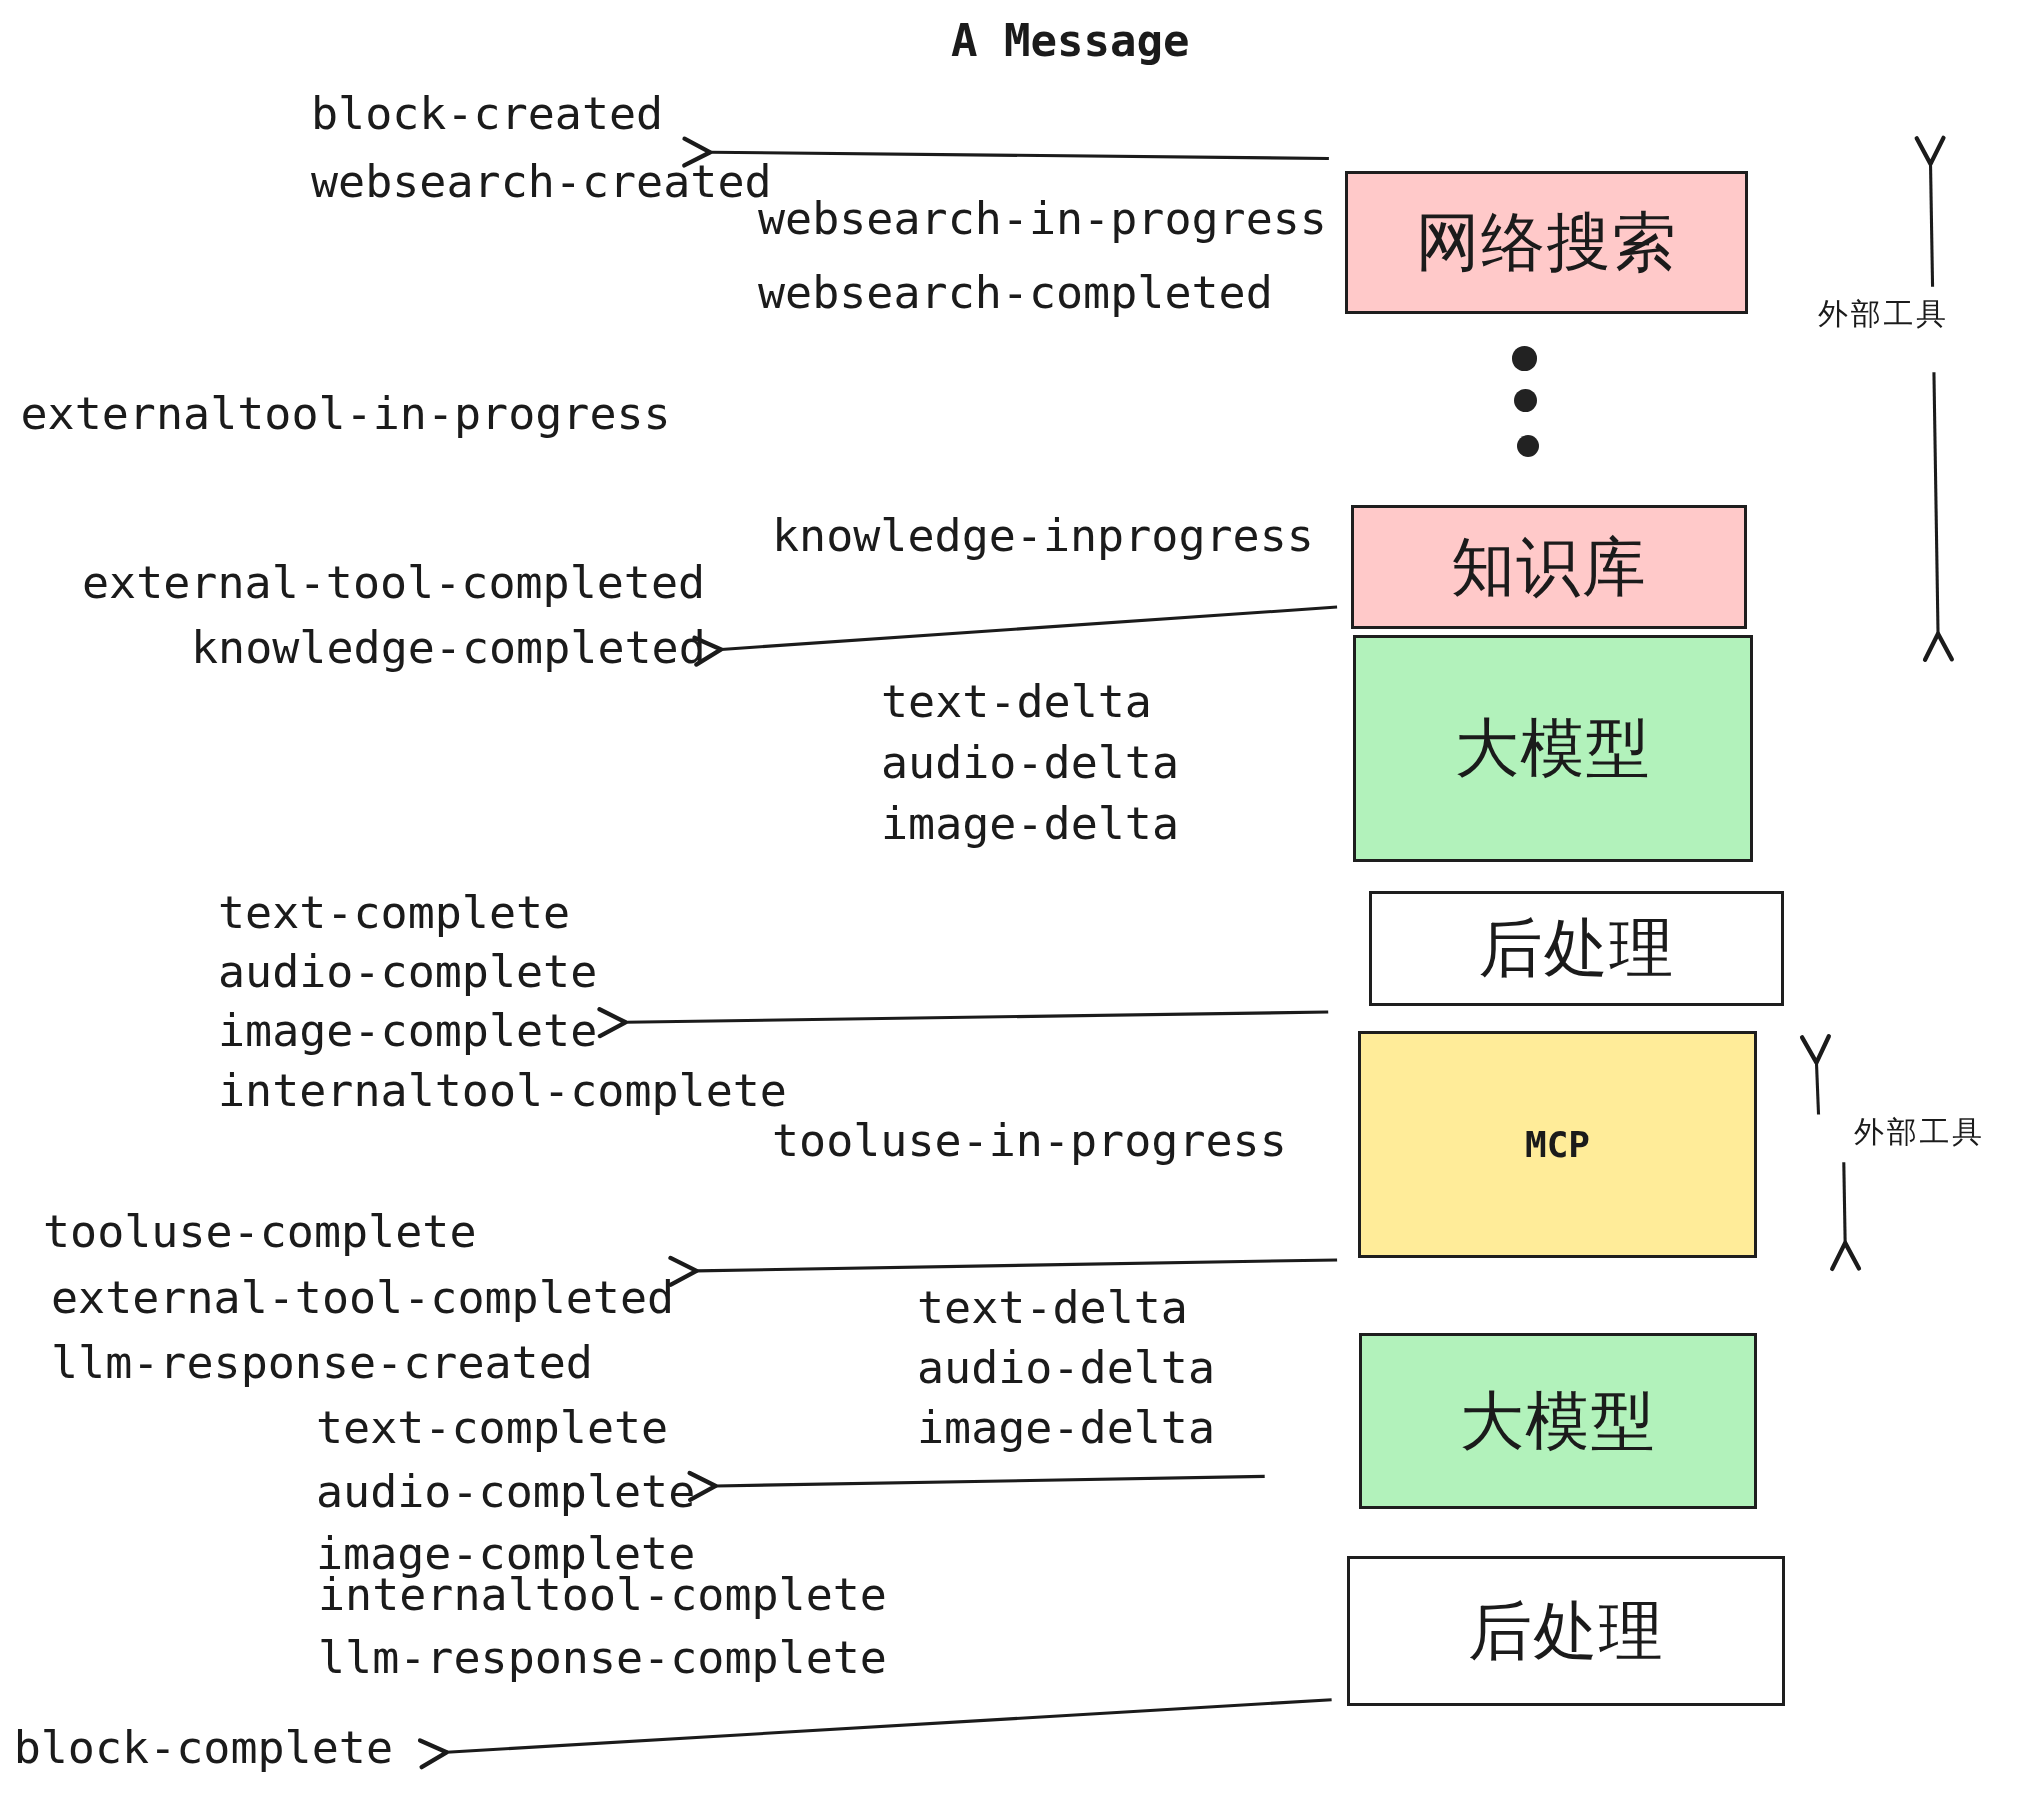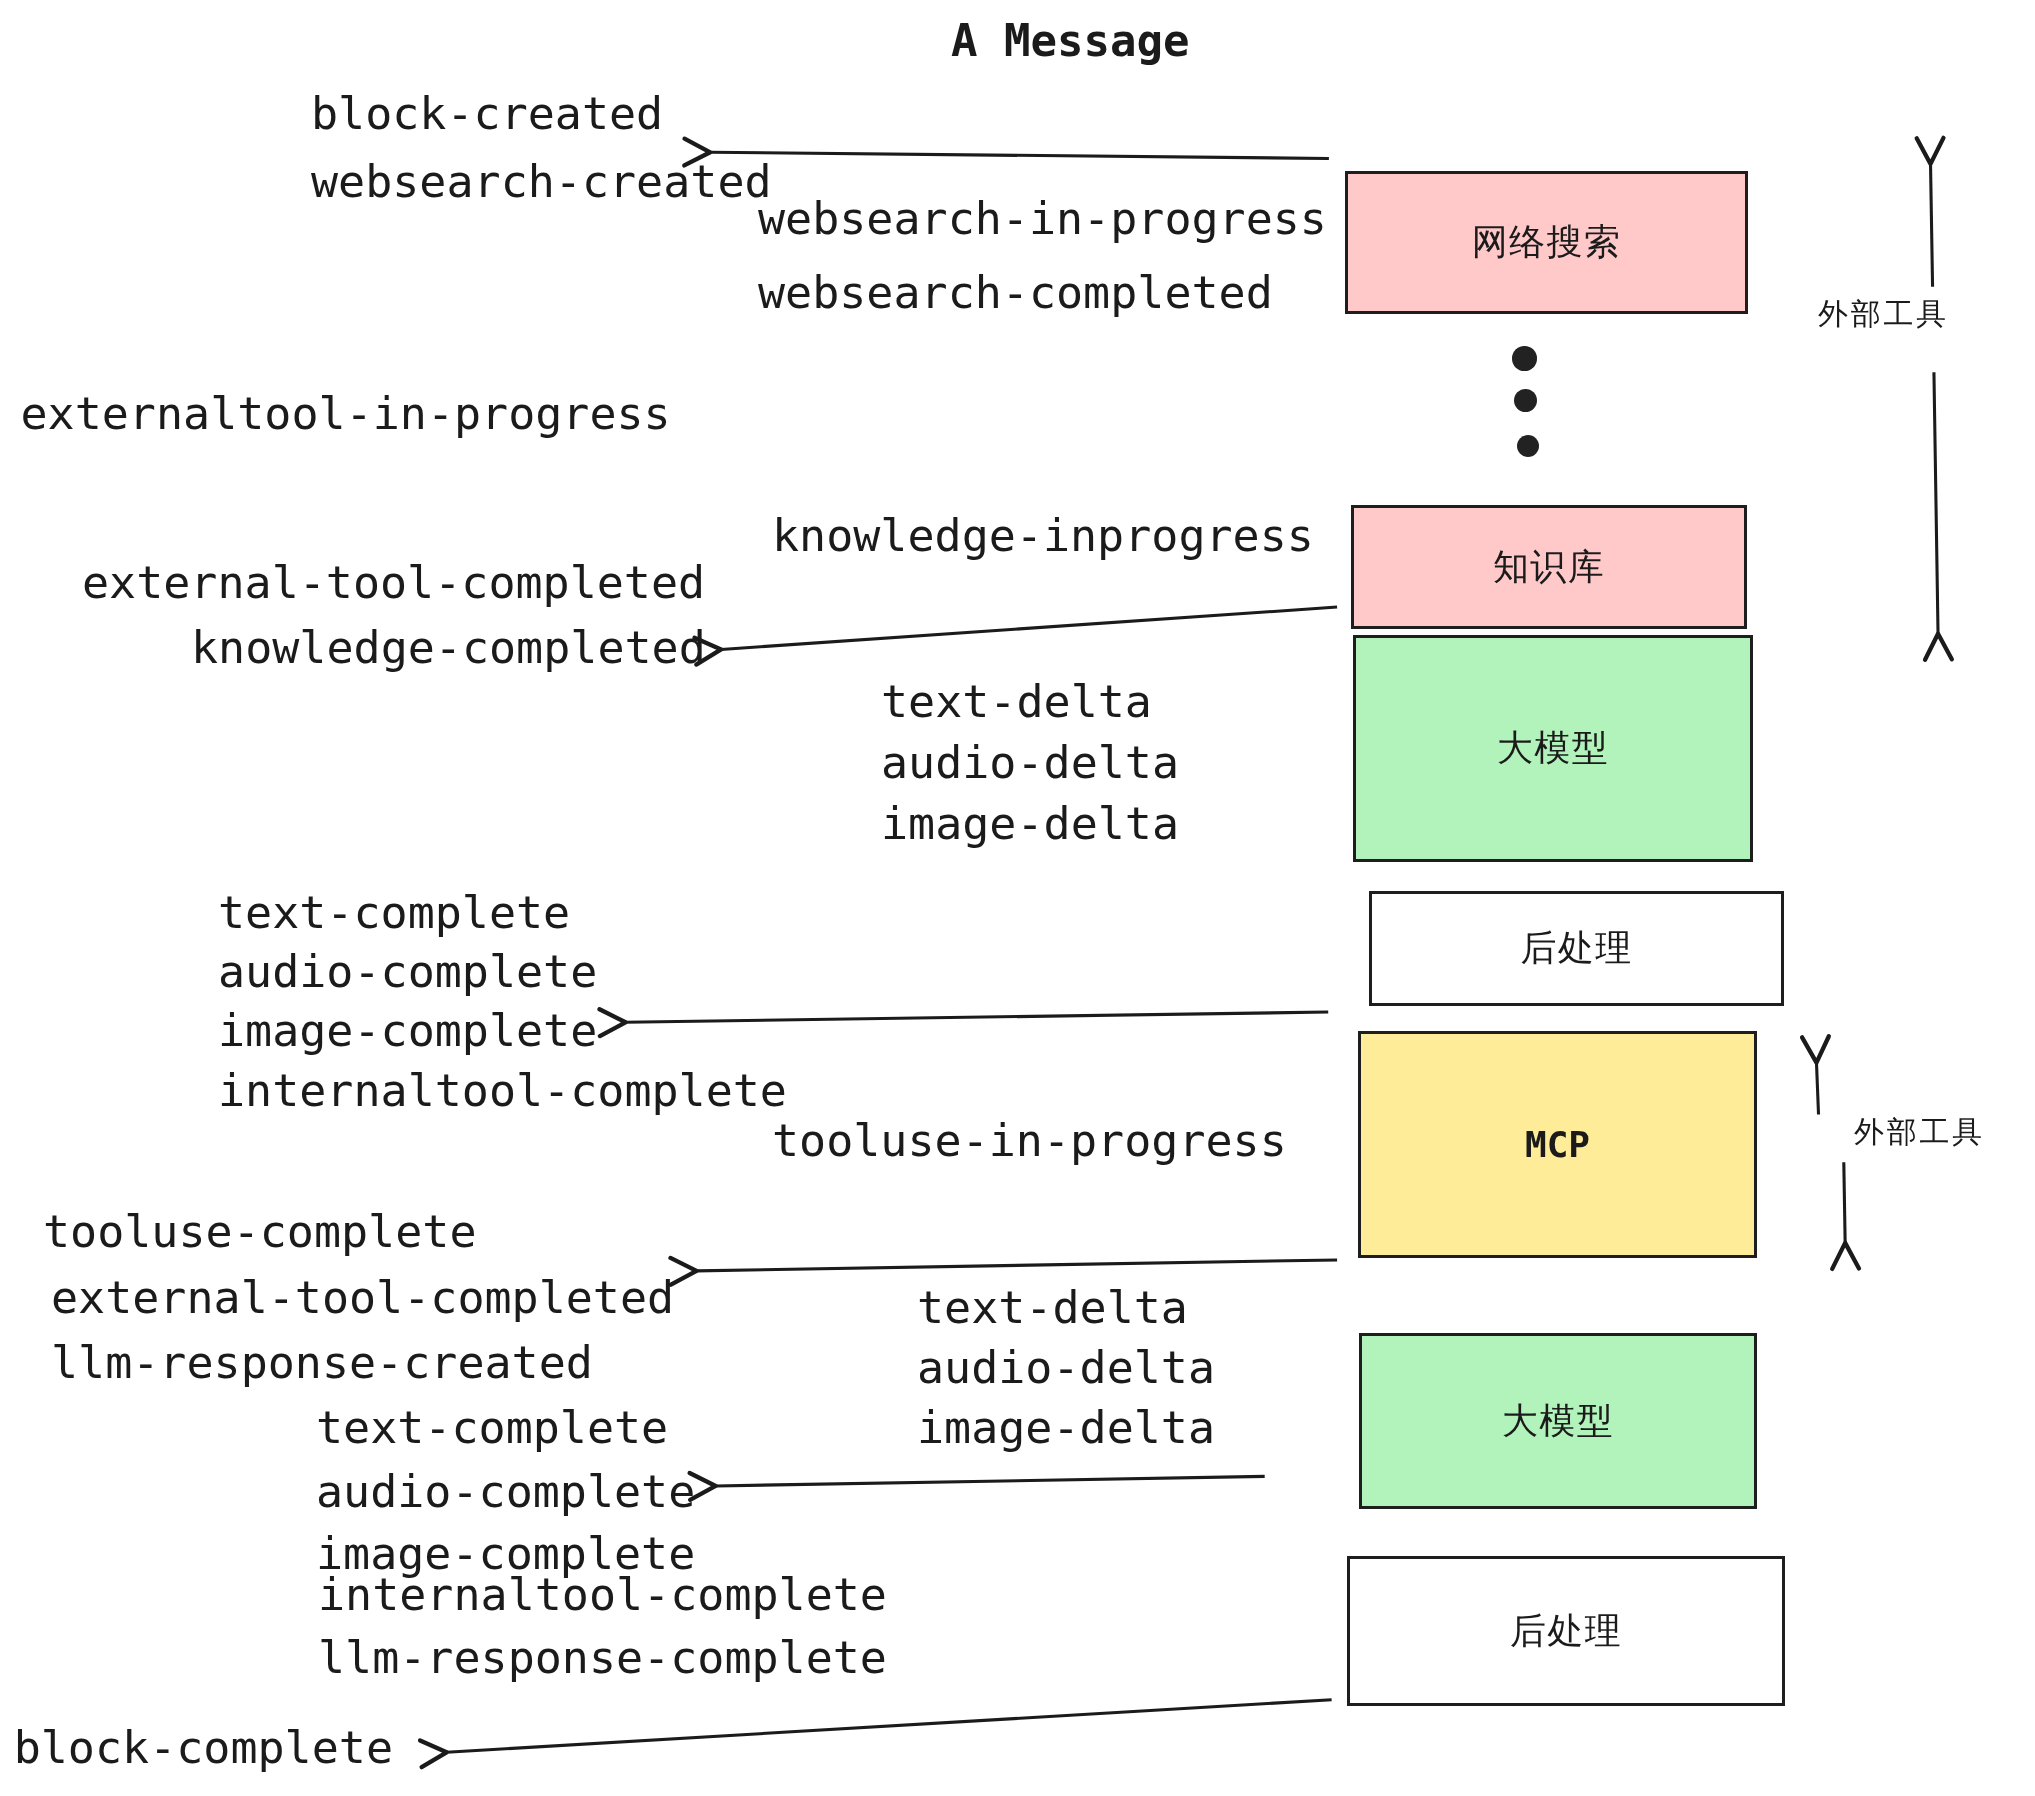--- a/index.html
+++ b/index.html
@@ -16,21 +16,21 @@
   .ev{
     position:absolute;font-size:45px;line-height:1.05;white-space:nowrap;z-index:2;
     font-family:"DejaVu Sans Mono","Liberation Mono",monospace;font-weight:500;
   }
   .box{
     position:absolute;border:3.4px solid #1e1e1e;box-sizing:border-box;z-index:2;
     display:flex;align-items:center;justify-content:center;
   }
   .box .cn{
     font-family:"DejaVu Sans","Liberation Sans",sans-serif;
-    font-size:36px;font-weight:500;letter-spacing:1.4px;white-space:nowrap;
+    font-size:64px;font-weight:500;letter-spacing:1.4px;white-space:nowrap;
   }
   .box .mono{
     font-family:"DejaVu Sans Mono","Liberation Mono",monospace;
     font-size:36px;font-weight:700;white-space:nowrap;
   }
   .box.pink{background:#ffc9c9;}
   .box.green{background:#b2f2bb;}
   .box.yellow{background:#ffec99;}
   .box.white{background:#ffffff;text-align:right;}
   .annot{

